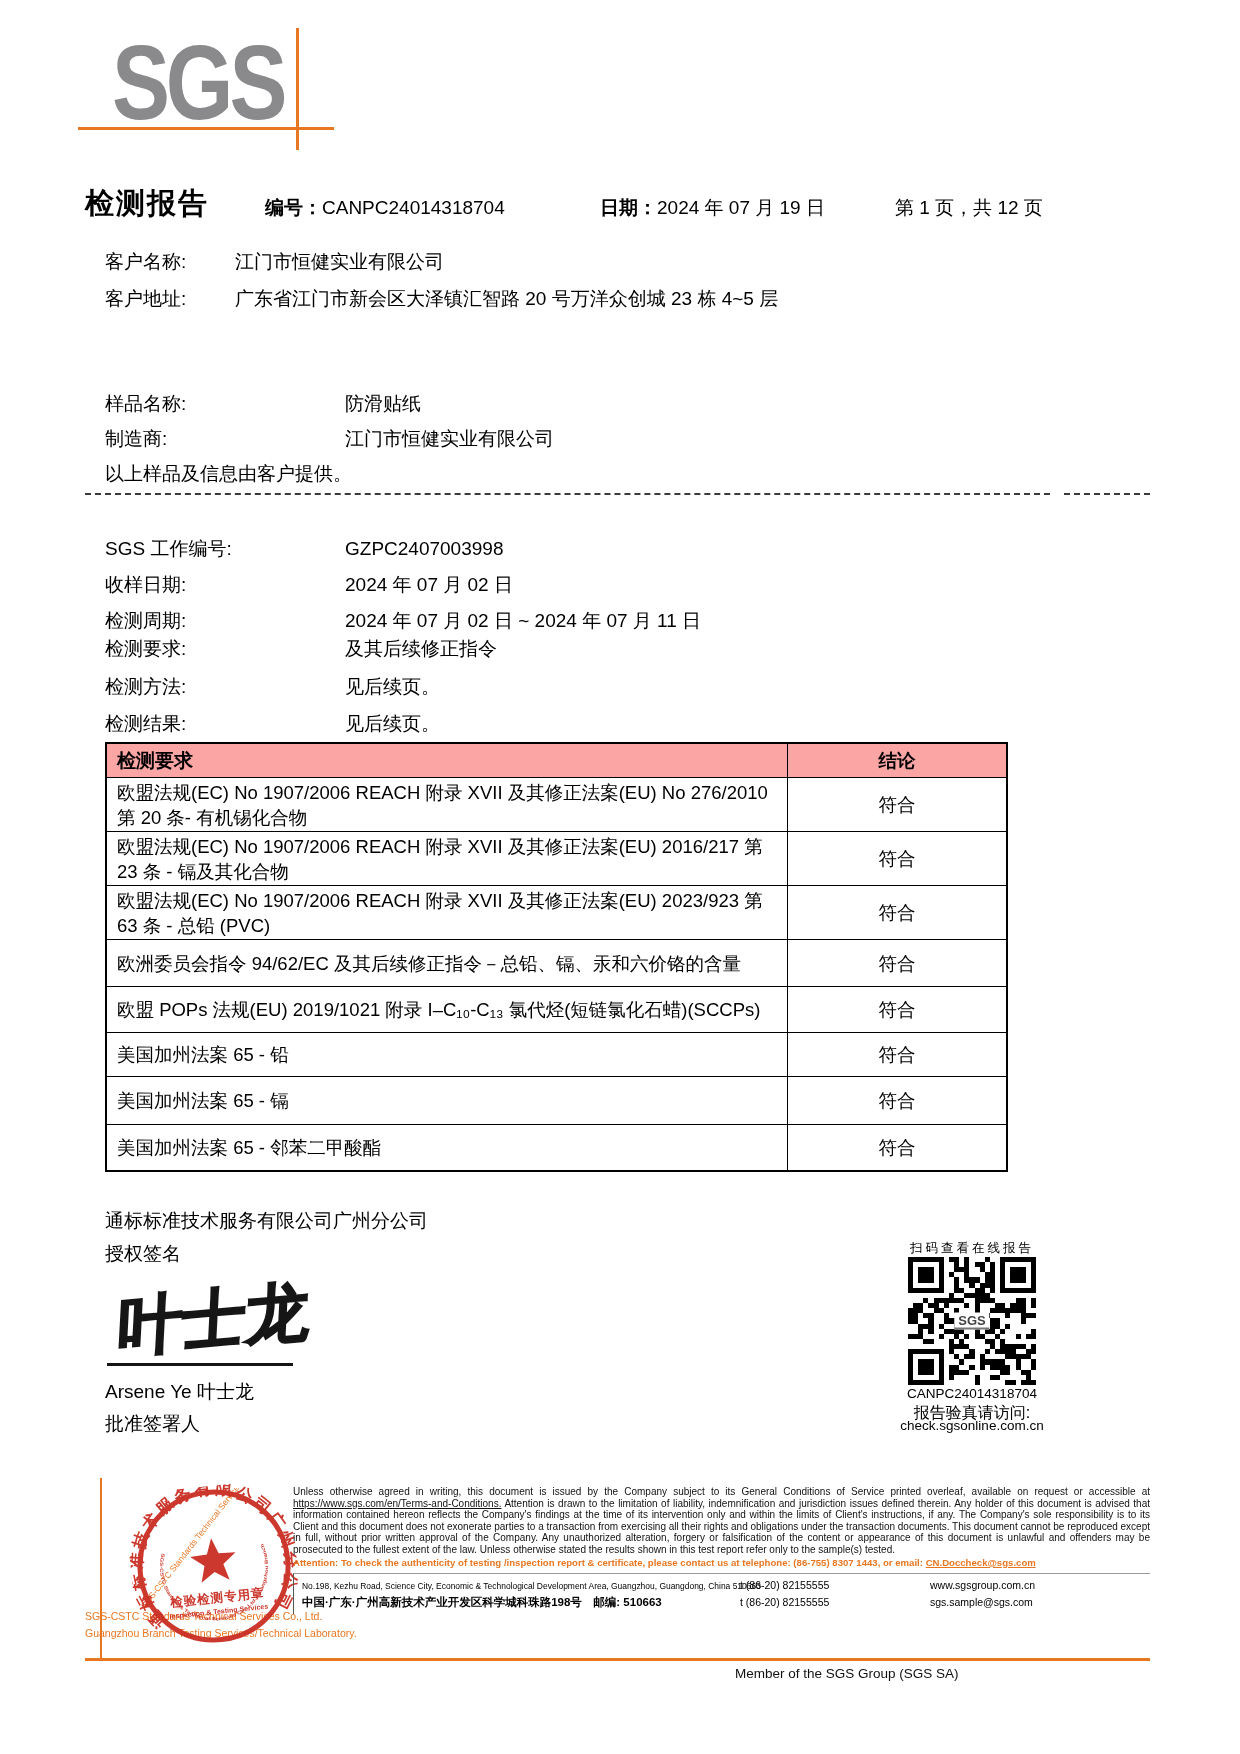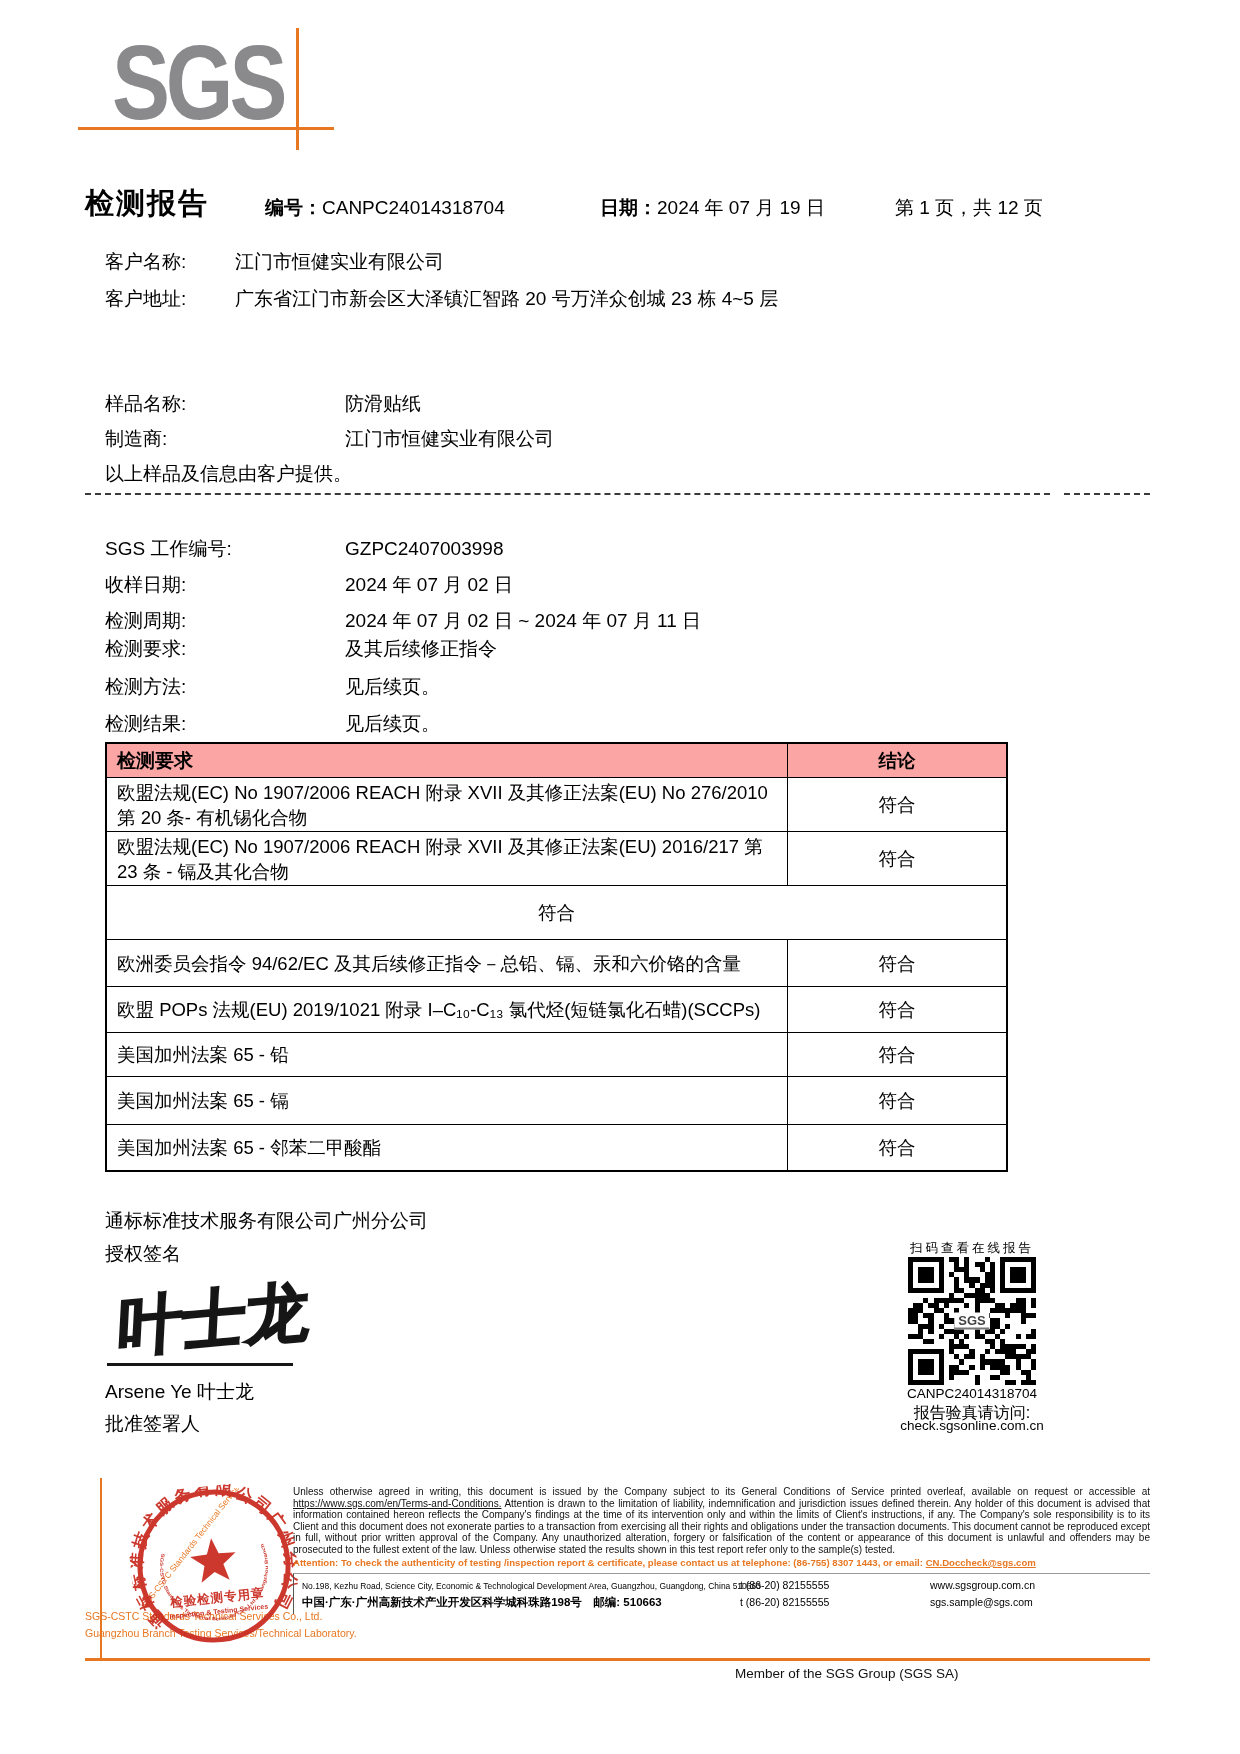--- a/index.html
+++ b/index.html
@@ -128,20 +128,21 @@
     </div>
     <div class="rrow h54">
       <div class="cell-req">欧盟法规(EC) No 1907/2006 REACH 附录 XVII 及其修正法案(EU) No 276/2010 第 20 条- 有机锡化合物</div>
       <div class="cell-con">符合</div>
     </div>
     <div class="rrow h54">
       <div class="cell-req">欧盟法规(EC) No 1907/2006 REACH 附录 XVII 及其修正法案(EU) 2016/217 第 23 条 - 镉及其化合物</div>
       <div class="cell-con">符合</div>
     </div>
     <div class="rrow h54">
+      <div class="cell-req">欧盟法规(EC) No 1907/2006 REACH 附录 XVII 及其修正法案(EU) 2023/923 第 63 条 - 总铅 (PVC)</div>
       <div class="cell-con">符合</div>
     </div>
     <div class="rrow h47">
       <div class="cell-req">欧洲委员会指令 94/62/EC 及其后续修正指令－总铅、镉、汞和六价铬的含量</div>
       <div class="cell-con">符合</div>
     </div>
     <div class="rrow h46">
       <div class="cell-req">欧盟 POPs 法规(EU) 2019/1021 附录 I–C₁₀-C₁₃ 氯代烃(短链氯化石蜡)(SCCPs)</div>
       <div class="cell-con">符合</div>
     </div>

